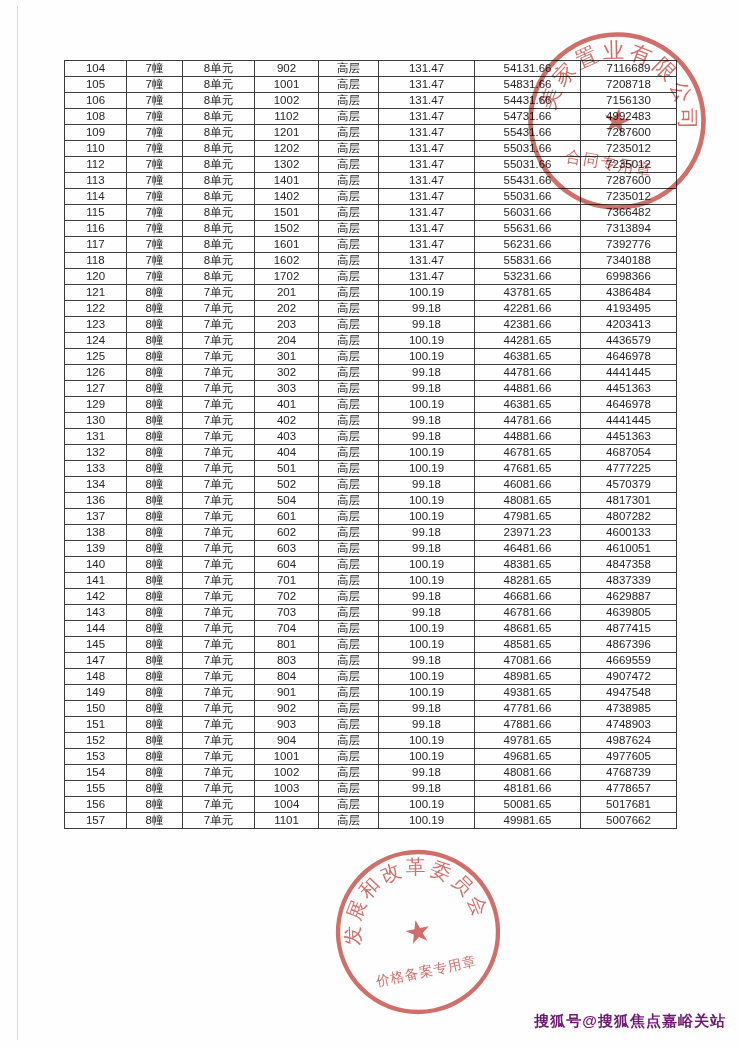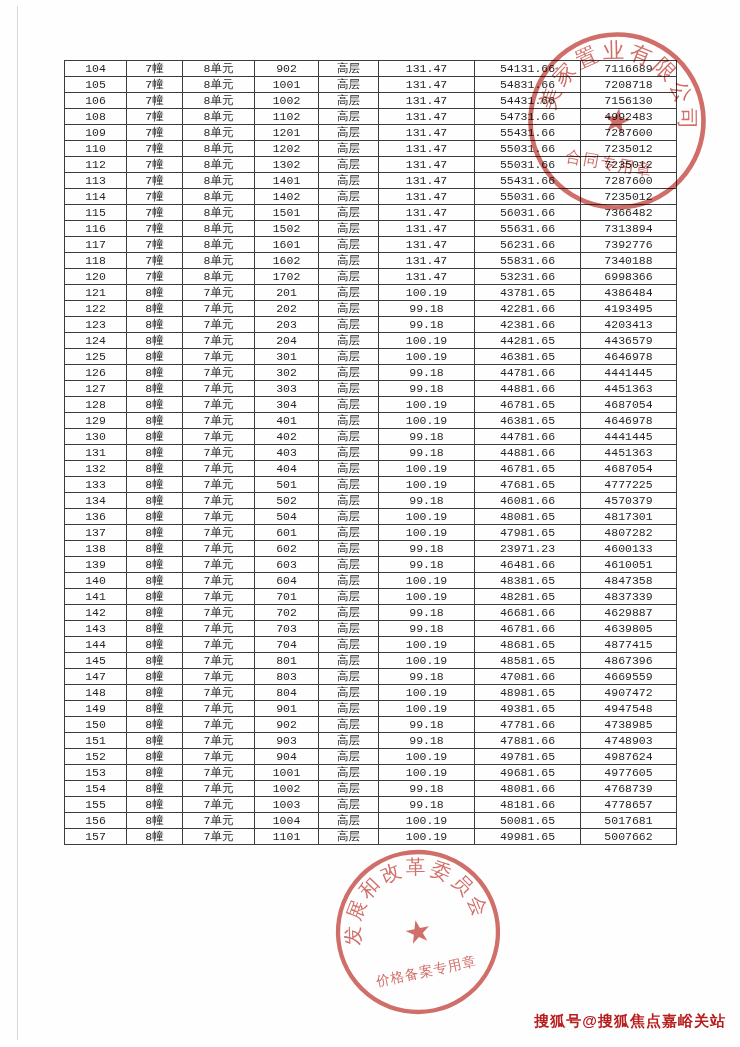--- a/index.html
+++ b/index.html
@@ -23,21 +23,21 @@
     height: 1034px;
     background: #d8d8d4;
   }
   table.price-table {
     position: absolute;
     left: 64px;
     top: 60px;
     width: 612px;
     border-collapse: collapse;
     table-layout: fixed;
-    font-family: Liberation Mono, monospace;
+    font-family: Liberation Sans, sans-serif;
     font-size: 11.5px;
     color: #262626;
   }
   table.price-table td {
     border: 1px solid #3c3c3c;
     height: 15px;
     padding: 0 2px;
     text-align: center;
     vertical-align: middle;
     white-space: nowrap;
@@ -74,21 +74,21 @@
     font-family: "Liberation Serif", serif;
     fill: currentColor;
   }
   .watermark {
     position: absolute;
     right: 14px;
     bottom: 16px;
     font-family: "Liberation Sans", sans-serif;
     font-size: 15px;
     font-weight: 600;
-    color: #b91c1c;
+    color: #701a75;
     letter-spacing: 1px;
   }
 </style>
 </head>
 <body>
 
 <div id="page">
 
   <div class="scan-edge"></div>
 
@@ -308,30 +308,20 @@
           <td>127</td>
           <td>8幢</td>
           <td>7单元</td>
           <td>303</td>
           <td>高层</td>
           <td>99.18</td>
           <td>44881.66</td>
           <td>4451363</td>
         </tr>
         <tr>
-          <td>128</td>
-          <td>8幢</td>
-          <td>7单元</td>
-          <td>304</td>
-          <td>高层</td>
-          <td>100.19</td>
-          <td>46781.65</td>
-          <td>4687054</td>
-        </tr>
-        <tr>
           <td>129</td>
           <td>8幢</td>
           <td>7单元</td>
           <td>401</td>
           <td>高层</td>
           <td>100.19</td>
           <td>46381.65</td>
           <td>4646978</td>
         </tr>
         <tr>

